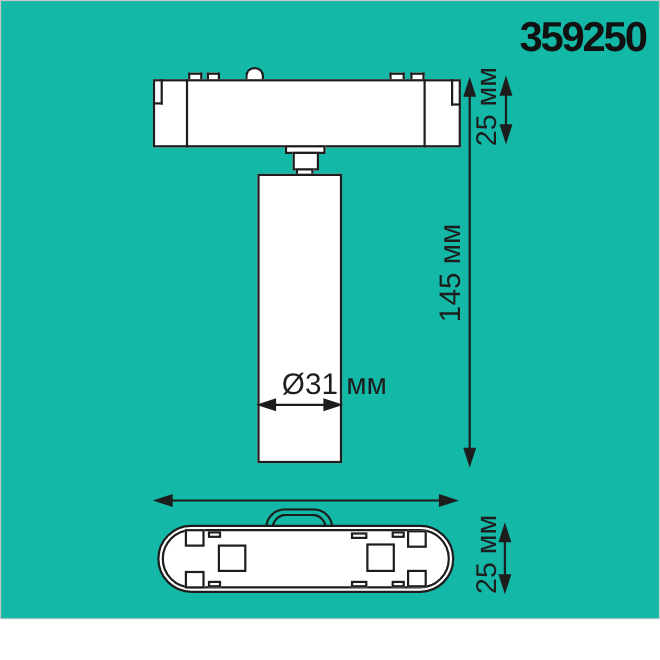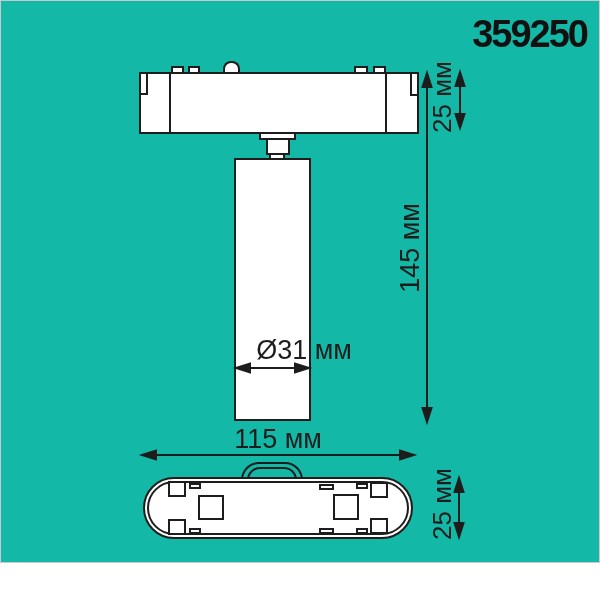--- a/index.html
+++ b/index.html
@@ -112,15 +112,14 @@
         <polygon points="458,536 453.5,522 462.5,522"></polygon>
       </g>
     </g>
   </svg>
 
   <div id="title">359250</div>
 
   <div class="dim-label rot" style="left:441px;top:96px;font-size:26px;">25 мм</div>
   <div class="dim-label rot" style="left:409px;top:247px;">145 мм</div>
   <div class="dim-label" style="left:303px;top:349px;text-align:right;">Ø31 мм</div>
-  <div class="dim-label" style="left:277px;top:438px;">115 мм</div>
   <div class="dim-label rot" style="left:441px;top:503px;font-size:26px;">25 мм</div>
 </div>
 
 </body></html>

